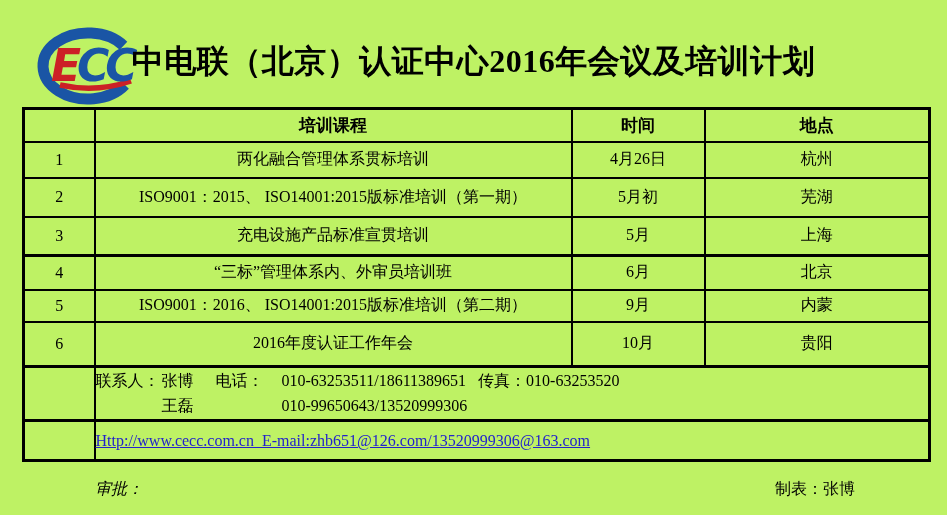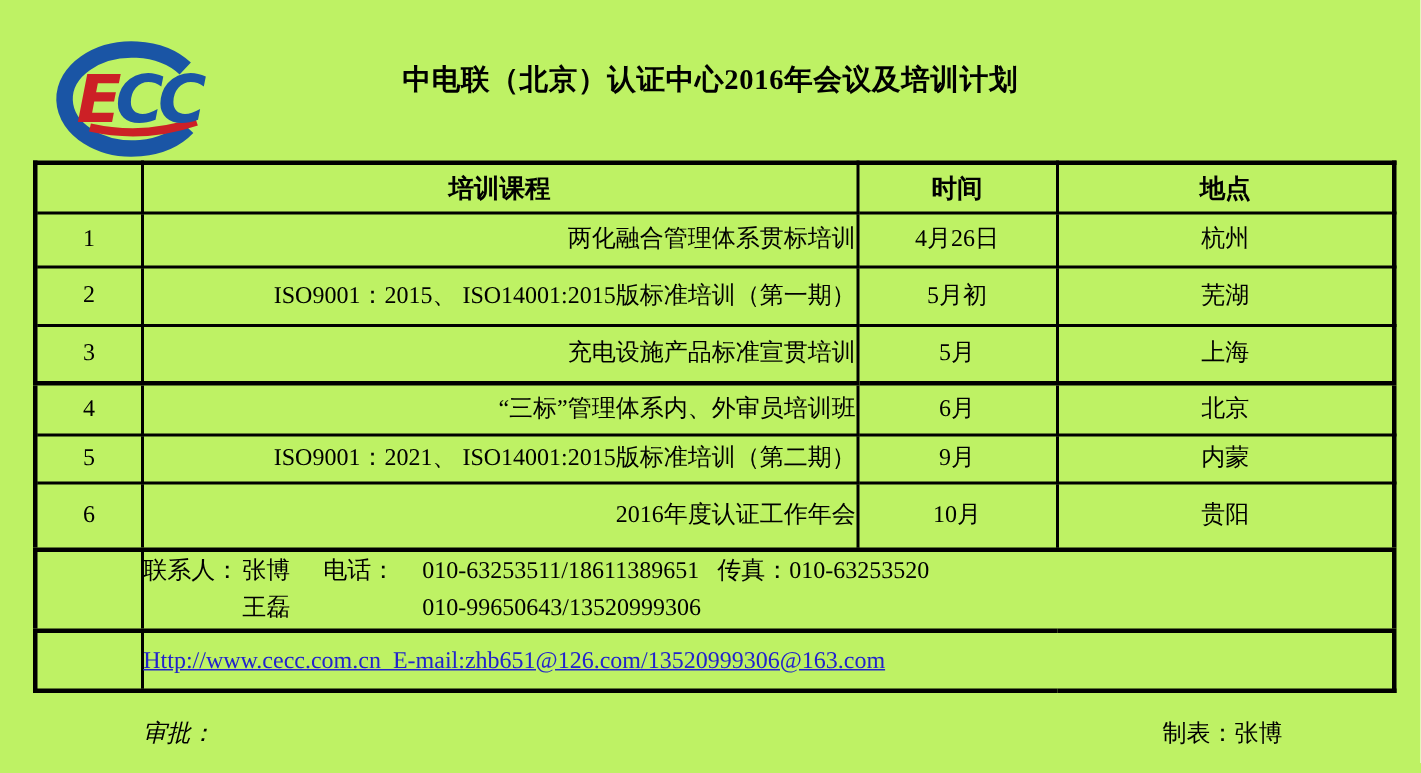--- a/index.html
+++ b/index.html
@@ -4,31 +4,31 @@
 <style>
   html,body { margin:0; padding:0; background:#ffffff; }
   .page {
     position:relative; width:947px; height:515px; background:#bef264;
     font-family:"Liberation Serif","DejaVu Serif",serif; color:#000;
     overflow:hidden;
   }
   .logo { position:absolute; left:34px; top:24px; width:124px; height:84px; }
   .page-title {
     position:absolute; left:0; right:0; top:40px; text-align:center;
-    font-size:19px; font-weight:bold; letter-spacing:0.5px;
+    font-size:32px; font-weight:bold; letter-spacing:0.5px;
   }
   table.plan {
     position:absolute; left:22px; top:107px; width:906px;
     border-collapse:collapse; table-layout:fixed;
     border:3px solid #000; font-size:16px;
   }
   table.plan td { border:2px solid #000; padding:0; vertical-align:middle; }
   table.plan tr.thick td { border-top-width:3px; }
   td.num  { text-align:center; }
-  td.course { text-align:right; padding-left:7px; }
+  td.course { text-align:center; padding-left:7px; }
   td.time, td.loc { text-align:center; }
   tr.hdr td { font-weight:bold; font-size:17px; text-align:center; }
   .contact-cell { padding:5px 4px 5px 7px; }
   .contact-grid {
     display:grid; grid-template-columns:66px 54px 66px auto;
     line-height:1.55; align-items:baseline;
   }
   .fax { margin-left:12px; }
   .link-cell { padding-left:7px; }
   a.doc-link {
@@ -83,21 +83,21 @@
       <td class="loc">上海</td>
     </tr>
     <tr class="thick" style="height:34px">
       <td class="num">4</td>
       <td class="course">“三标”管理体系内、外审员培训班</td>
       <td class="time">6月</td>
       <td class="loc">北京</td>
     </tr>
     <tr style="height:32px">
       <td class="num">5</td>
-      <td class="course">ISO9001：2021、 ISO14001:2015版标准培训（第二期）</td>
+      <td class="course">ISO9001：2016、 ISO14001:2015版标准培训（第二期）</td>
       <td class="time">9月</td>
       <td class="loc">内蒙</td>
     </tr>
     <tr style="height:45px">
       <td class="num">6</td>
       <td class="course">2016年度认证工作年会</td>
       <td class="time">10月</td>
       <td class="loc">贵阳</td>
     </tr>
     <tr class="thick" style="height:54px">

